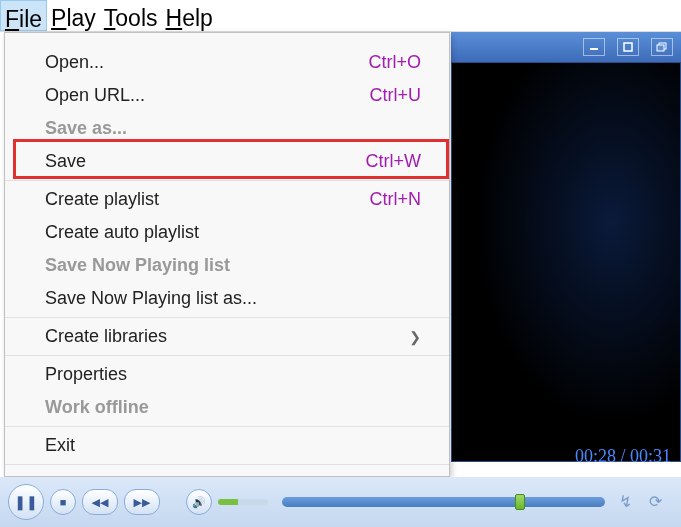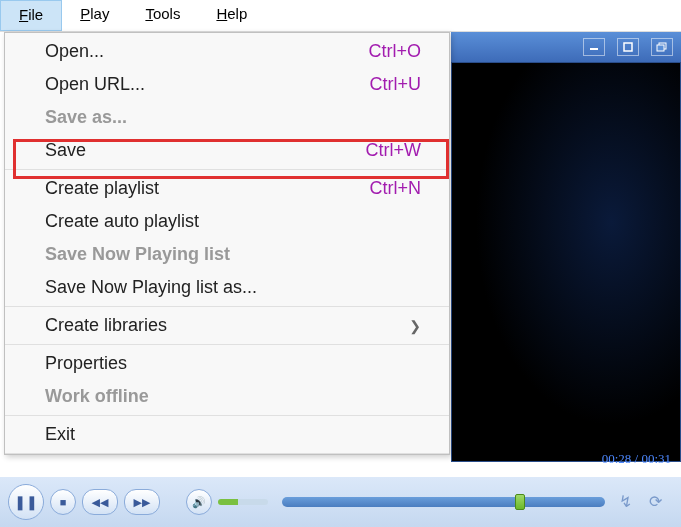--- a/index.html
+++ b/index.html
@@ -1,33 +1,33 @@
 <!DOCTYPE html>
 <html><head>
   <meta charset="utf-8">
   <style>
     * { box-sizing: border-box; margin: 0; padding: 0; }
     body { width: 681px; height: 527px; font-family: "Segoe UI", Tahoma, sans-serif; overflow: hidden; position: relative; background: #fff; }
 
     .menubar { display: flex; background: #fff; height: 32px; border-bottom: 1px solid #ddd; }
-    .menubar-item { padding: 5px 18px; font-size: 15px; cursor: default; }
+    .menubar-item { padding: 5px 4px; font-size: 23px; cursor: default; }
     .menubar-item.active { background: #cce4f7; border: 1px solid #99c9ee; }
     .menubar-item u { text-decoration: underline; }
 
     .content-area { position: relative; height: 495px; }
 
     .titlebar { position: absolute; right: 0; top: 0; height: 30px; width: 230px; background: linear-gradient(#5a8fd8, #3d6bb8); display: flex; align-items: center; justify-content: flex-end; padding-right: 8px; gap: 12px; }
     .titlebar-btn { width: 22px; height: 18px; border: 1px solid rgba(255,255,255,0.5); display: flex; align-items: center; justify-content: center; color: #fff; font-size: 11px; }
 
     .video-area { position: absolute; right: 0; top: 30px; width: 230px; height: 400px; background: #000; border: 1px solid #2a4d8a; }
     .video-content { width: 100%; height: 100%; background: radial-gradient(ellipse at 70% 40%, #0a1a3a 0%, #000 60%); }
 
-    .time-display { position: absolute; right: 10px; bottom: 60px; color: #4d88ff; font-size: 13px; font-family: Tahoma; }
+    .time-display { position: absolute; right: 10px; bottom: 60px; color: #4d88ff; font-size: 18px; font-family: Tahoma; }
 
-    .dropdown { position: absolute; left: 4px; top: 0; width: 446px; background: #f8f8f8; border: 1px solid #c0c0c0; box-shadow: 2px 2px 6px rgba(0,0,0,0.2); padding: 0 0; }
+    .dropdown { position: absolute; left: 4px; top: 0; width: 446px; background: #f8f8f8; border: 1px solid #c0c0c0; box-shadow: 2px 2px 6px rgba(0,0,0,0.2); padding: 11px 0; }
     .menu-group { border-bottom: 1px solid #e0e0e0; padding: 2px 0; }
     .menu-group:last-child { border-bottom: none; }
     .menu-item { display: flex; justify-content: space-between; align-items: center; padding: 6px 28px 6px 40px; font-size: 18px; color: #222; }
     .menu-item.disabled { color: #999; font-weight: bold; }
     .menu-item .shortcut { color: #a21caf; }
     .menu-item.disabled .shortcut { color: #aaa; }
     .menu-item .chevron { font-size: 14px; color: #666; }
 
     .highlight-box { position: absolute; left: 8px; top: 106px; width: 436px; height: 40px; border: 3px solid #e03030; pointer-events: none; }
 

